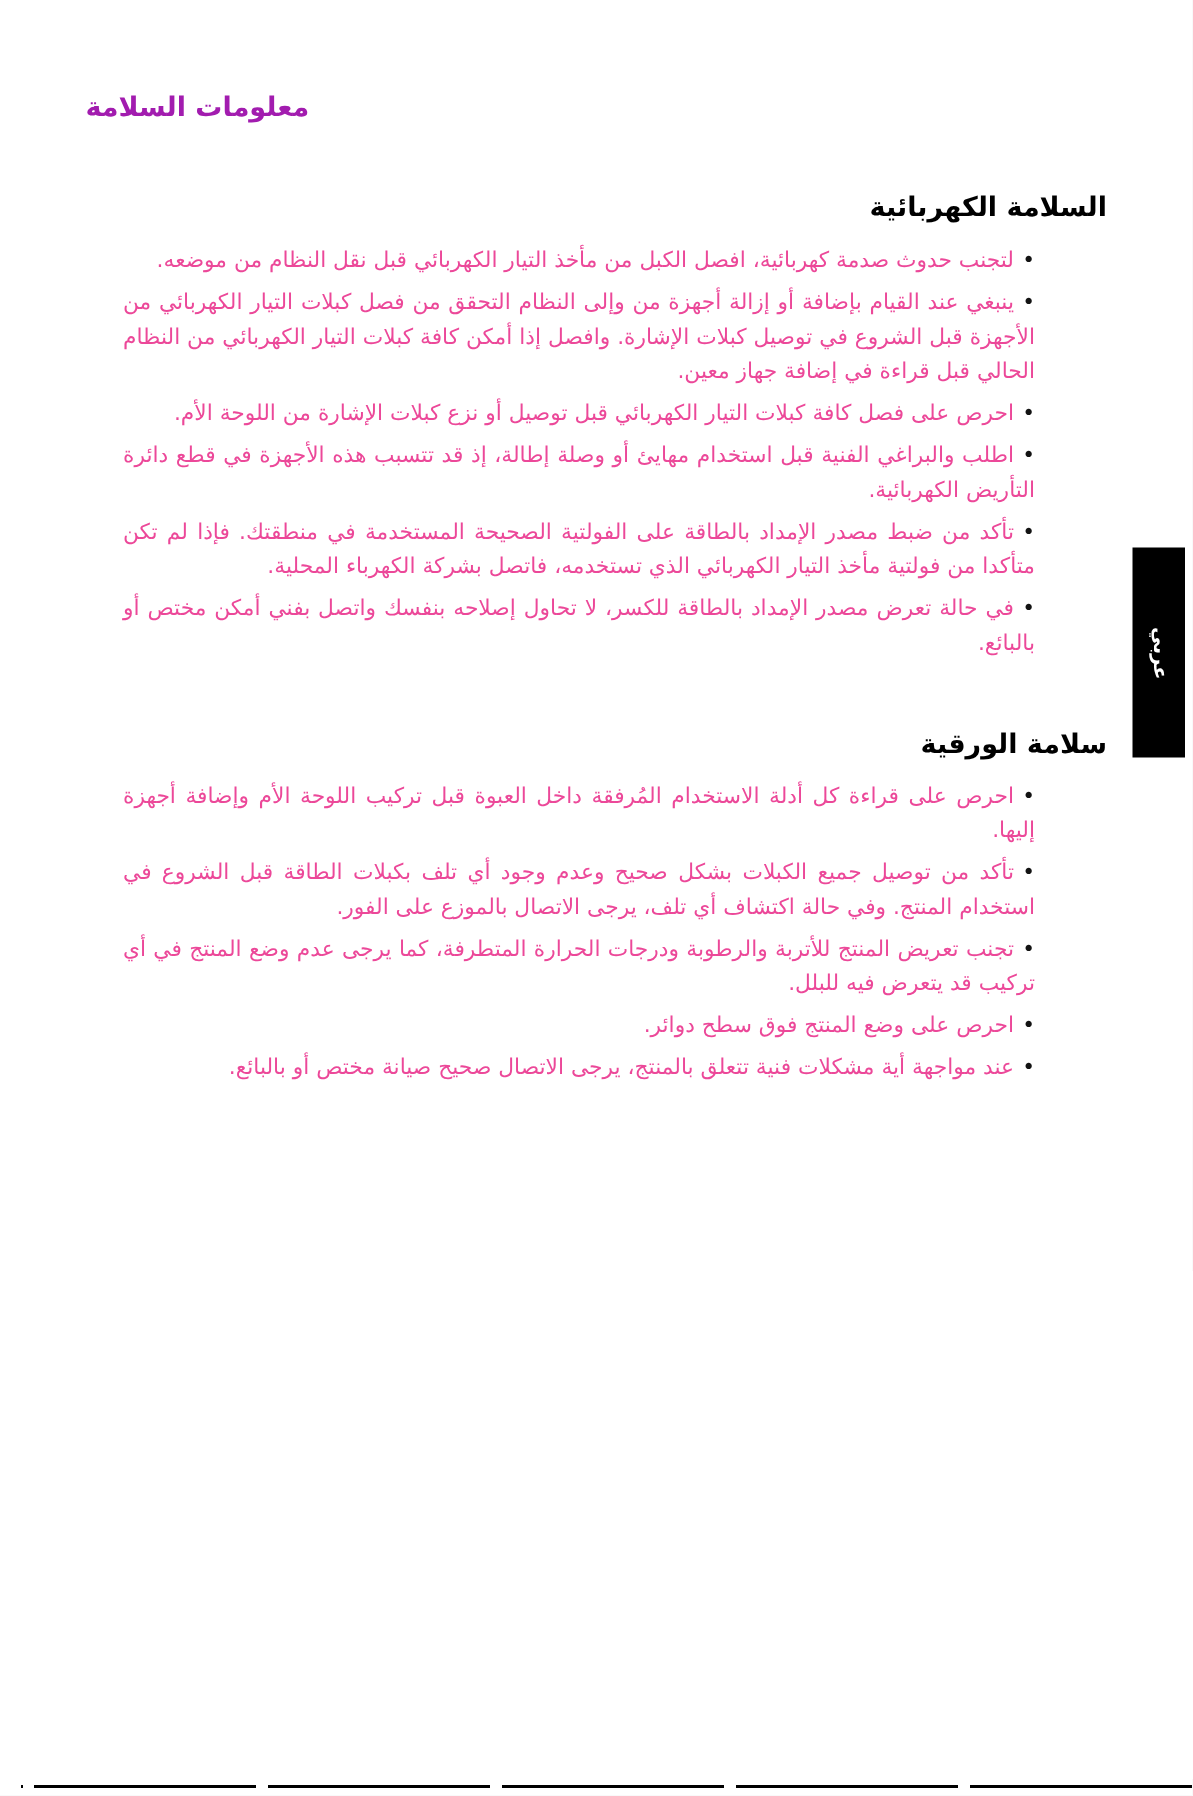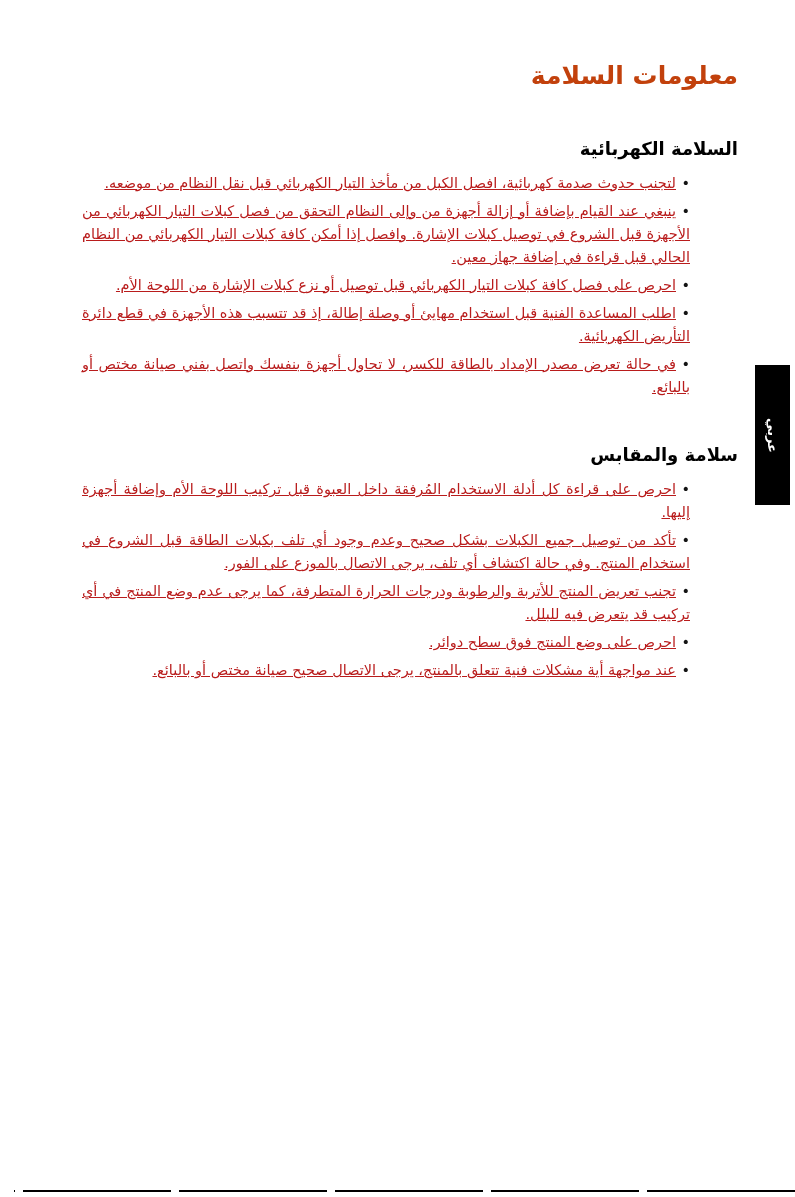--- a/index.html
+++ b/index.html
@@ -14,42 +14,41 @@
     background: #ffffff;
     overflow: hidden;
     direction: rtl;
     box-sizing: border-box;
   }
   .content {
     padding: 60px 57px 0 57px;
   }
   .doc-title {
     margin: 0;
-    font-size: 25px;
+    font-size: 18px;
     font-weight: bold;
-    color: #c2410c;
-    text-align: right;
+    color: #a21caf;
+    text-align: left;
     line-height: 1.3;
   }
   .section-heading {
     margin: 44px 0 0 0;
     font-size: 18px;
     font-weight: bold;
     color: #000000;
     line-height: 1.3;
   }
   ul.safety-list {
     margin: 12px 0 0 0;
     padding: 0 48px 0 25px;
     list-style: none;
     font-size: 14.5px;
     line-height: 23px;
-    color: #b91c1c;
+    color: #ec4899;
     text-align: justify;
-    text-decoration: underline;
   }
   ul.safety-list li {
     margin: 0 0 5px 0;
   }
   ul.safety-list li::before {
     content: "\2022";
     display: inline-block;
     width: 0;
     transform: translateX(0);
     margin-left: 14px;
@@ -95,25 +94,26 @@
   <div class="content">
 
     <h1 class="doc-title">معلومات السلامة</h1>
 
     <h2 class="section-heading">السلامة الكهربائية</h2>
 
     <ul class="safety-list">
       <li>لتجنب حدوث صدمة كهربائية، افصل الكبل من مأخذ التيار الكهربائي قبل نقل النظام من موضعه.</li>
       <li>ينبغي عند القيام بإضافة أو إزالة أجهزة من وإلى النظام التحقق من فصل كبلات التيار الكهربائي من الأجهزة قبل الشروع في توصيل كبلات الإشارة. وافصل إذا أمكن كافة كبلات التيار الكهربائي من النظام الحالي قبل قراءة في إضافة جهاز معين.</li>
       <li>احرص على فصل كافة كبلات التيار الكهربائي قبل توصيل أو نزع كبلات الإشارة من اللوحة الأم.</li>
-      <li>اطلب المساعدة الفنية قبل استخدام مهايئ أو وصلة إطالة، إذ قد تتسبب هذه الأجهزة في قطع دائرة التأريض الكهربائية.</li>
-      <li>في حالة تعرض مصدر الإمداد بالطاقة للكسر، لا تحاول أجهزة بنفسك واتصل بفني صيانة مختص أو بالبائع.</li>
+      <li>اطلب والبراغي الفنية قبل استخدام مهايئ أو وصلة إطالة، إذ قد تتسبب هذه الأجهزة في قطع دائرة التأريض الكهربائية.</li>
+      <li>تأكد من ضبط مصدر الإمداد بالطاقة على الفولتية الصحيحة المستخدمة في منطقتك. فإذا لم تكن متأكدا من فولتية مأخذ التيار الكهربائي الذي تستخدمه، فاتصل بشركة الكهرباء المحلية.</li>
+      <li>في حالة تعرض مصدر الإمداد بالطاقة للكسر، لا تحاول إصلاحه بنفسك واتصل بفني أمكن مختص أو بالبائع.</li>
     </ul>
 
-    <h2 class="section-heading">سلامة والمقابس</h2>
+    <h2 class="section-heading">سلامة الورقية</h2>
 
     <ul class="safety-list">
       <li>احرص على قراءة كل أدلة الاستخدام المُرفقة داخل العبوة قبل تركيب اللوحة الأم وإضافة أجهزة إليها.</li>
       <li>تأكد من توصيل جميع الكبلات بشكل صحيح وعدم وجود أي تلف بكبلات الطاقة قبل الشروع في استخدام المنتج. وفي حالة اكتشاف أي تلف، يرجى الاتصال بالموزع على الفور.</li>
       <li>تجنب تعريض المنتج للأتربة والرطوبة ودرجات الحرارة المتطرفة، كما يرجى عدم وضع المنتج في أي تركيب قد يتعرض فيه للبلل.</li>
       <li>احرص على وضع المنتج فوق سطح دوائر.</li>
       <li>عند مواجهة أية مشكلات فنية تتعلق بالمنتج، يرجى الاتصال صحيح صيانة مختص أو بالبائع.</li>
     </ul>
 
   </div>

